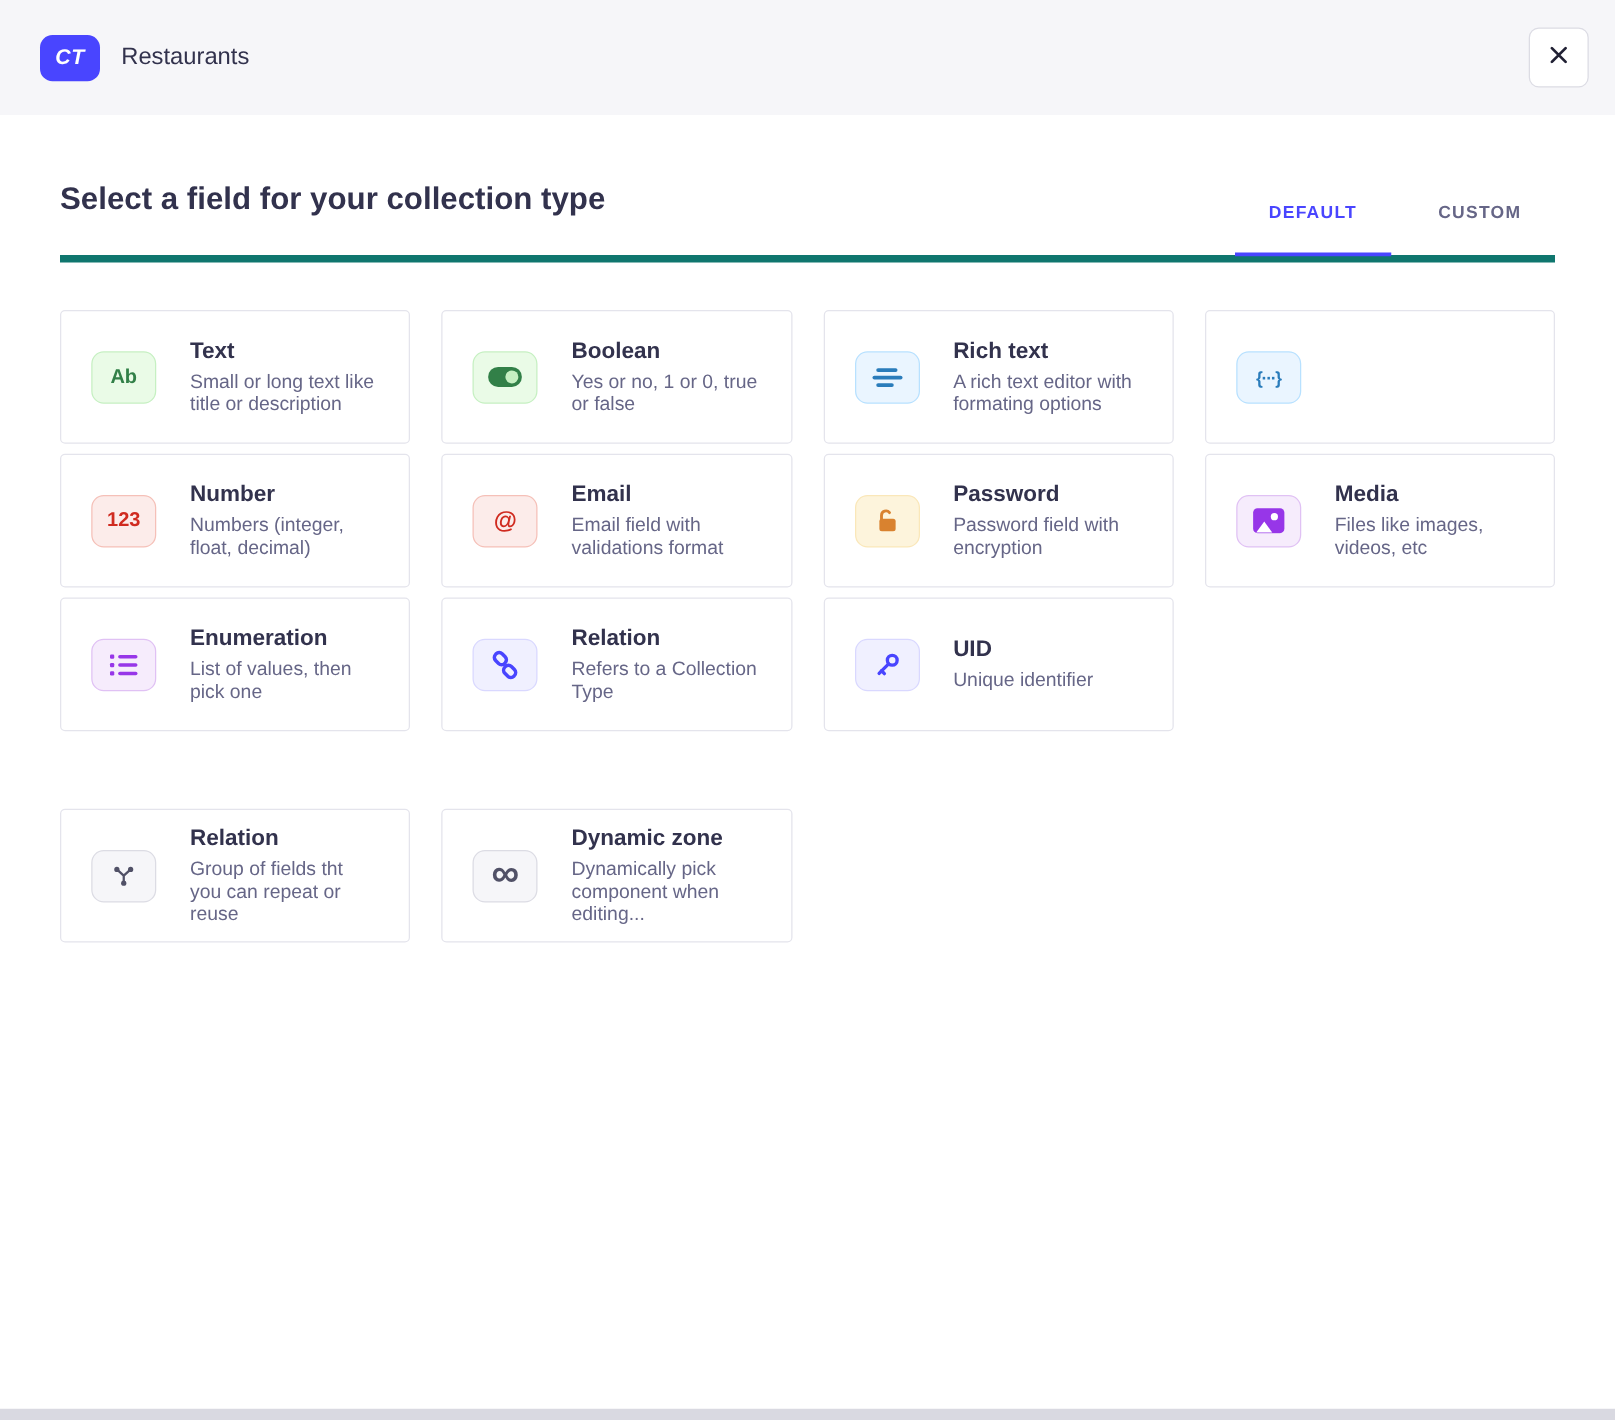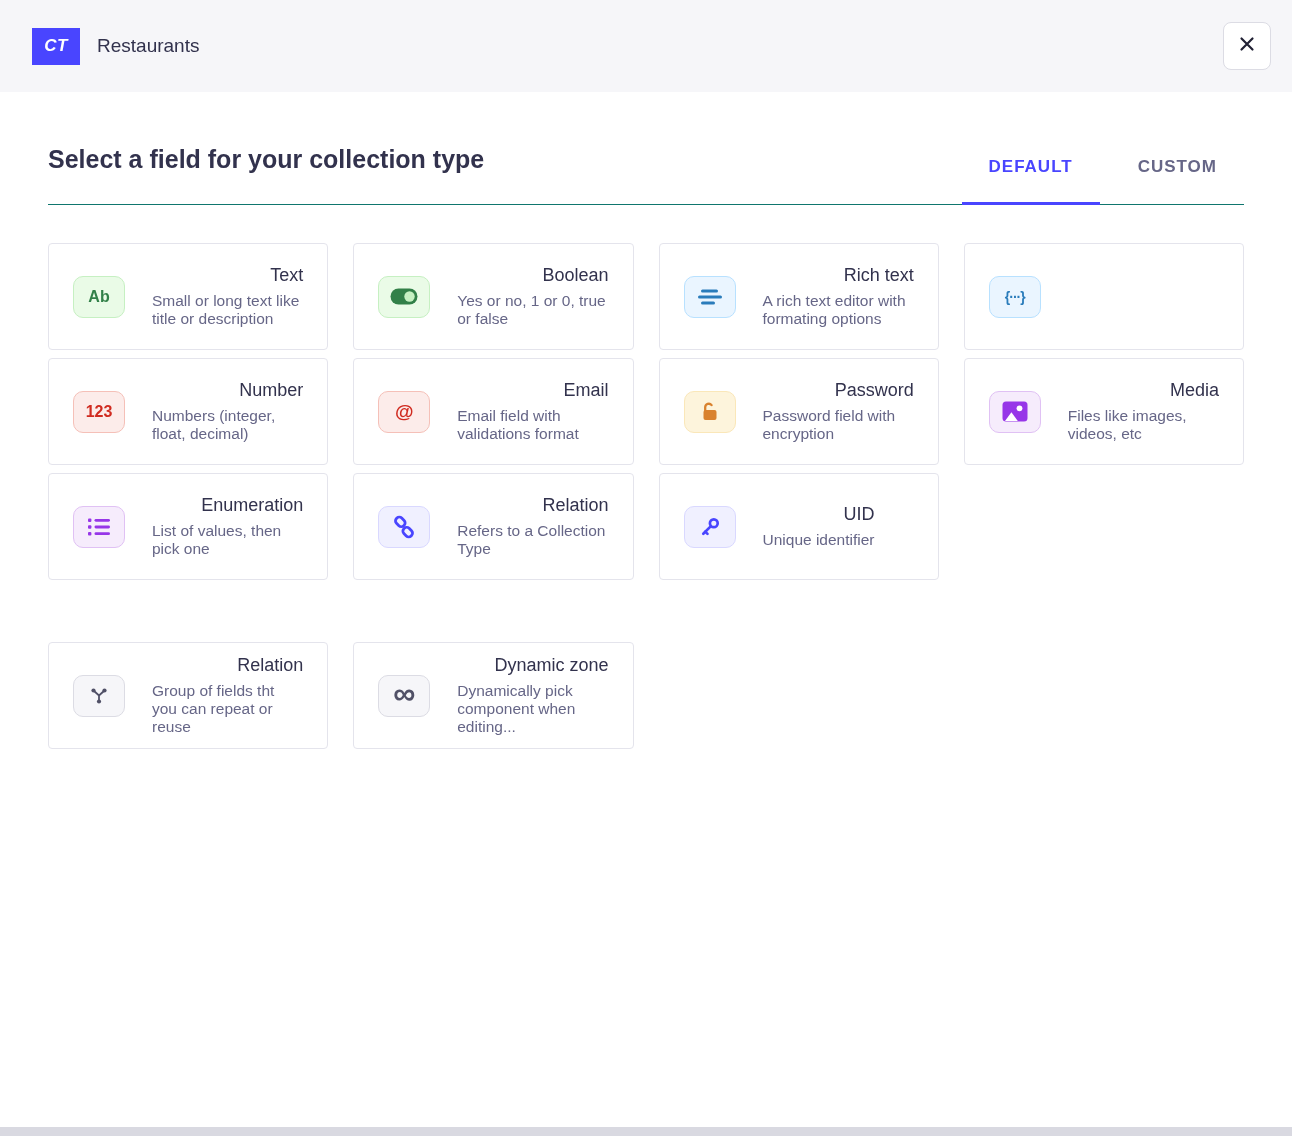--- a/index.html
+++ b/index.html
@@ -16,21 +16,21 @@
   .modal-header {
     height: 92px;
     background: #f6f6f9;
     display: flex;
     align-items: center;
     padding: 0 21px 0 32px;
   }
   .ct-badge {
     width: 48px; height: 37px;
     background: #4945ff;
-    border-radius: 0;
+    border-radius: 10px;
     display: flex; align-items: center; justify-content: center;
     color: #ffffff;
     font-style: italic;
     font-weight: 800;
     font-size: 17px;
     letter-spacing: .5px;
     flex-shrink: 0;
   }
   .header-title {
     margin-left: 17px;
@@ -48,33 +48,33 @@
     cursor: pointer;
   }
 
   
   .content { padding: 0 48px; }
   .title-row {
     display: flex;
     justify-content: space-between;
     align-items: flex-end;
     padding-top: 53px;
-    border-bottom: 1px solid #0f766e;
+    border-bottom: 6px solid #0f766e;
   }
   .section-title {
     font-size: 25px;
     font-weight: 700;
     color: #32324d;
     padding-bottom: 30px;
   }
   .tabs { display: flex; gap: 11px; }
   .tab {
     position: relative;
     padding: 0 27px 27px 27px;
-    font-size: 17px;
+    font-size: 14px;
     font-weight: 700;
     letter-spacing: 1px;
     color: #666687;
     cursor: pointer;
   }
   .tab.active { color: #4945ff; }
   .tab.active::after {
     content: '';
     position: absolute;
     left: 0; right: 0; bottom: -1px;
@@ -115,21 +115,21 @@
   .icon-box.red      { background: #fcecea; border-color: #f5c0b8; color: #d02b20; }
   .icon-box.yellow   { background: #fdf4dc; border-color: #fae7b9; color: #d9822f; }
   .icon-box.purple   { background: #f6ecfc; border-color: #e0c1f4; color: #9736e8; }
   .icon-box.lavender { background: #f0f0ff; border-color: #d9d8ff; color: #4945ff; }
   .icon-box.neutral  { background: #f6f6f9; border-color: #dcdce4; color: #515167; }
   .icon-text { font-size: 16px; font-weight: 700; }
   .icon-text.braces { font-size: 14px; letter-spacing: -1px; }
   .icon-text.at { font-size: 19px; }
   .icon-text.infinity { font-size: 31px; font-weight: 600; line-height: 1; margin-top: -4px; }
   .card-text { display: flex; flex-direction: column; gap: 6px; }
-  .card-title { font-size: 18px; font-weight: 400; color: #32324d; text-align: right; }
+  .card-title { font-size: 18px; font-weight: 700; color: #32324d; }
   .card-subtitle { font-size: 15.5px; color: #666687; }
 
   
   .bottom-strip {
     position: absolute;
     left: 0; right: 0;
     top: 1127px;
     height: 9px;
     background: #d9d9e1;
   }

